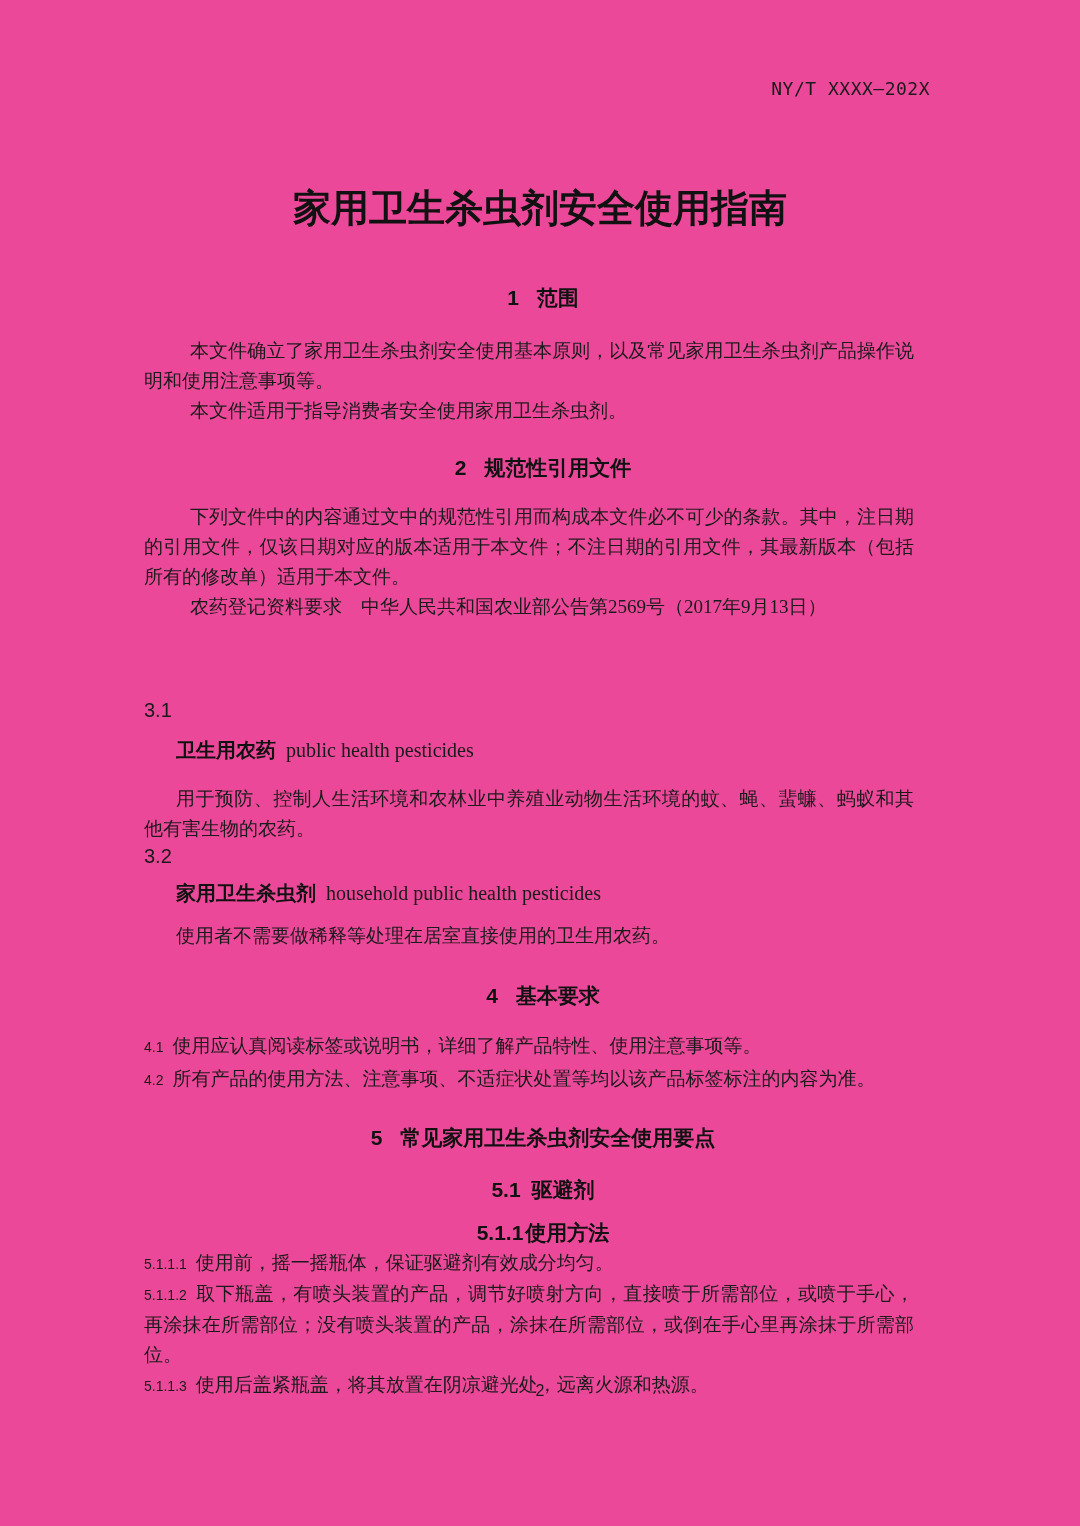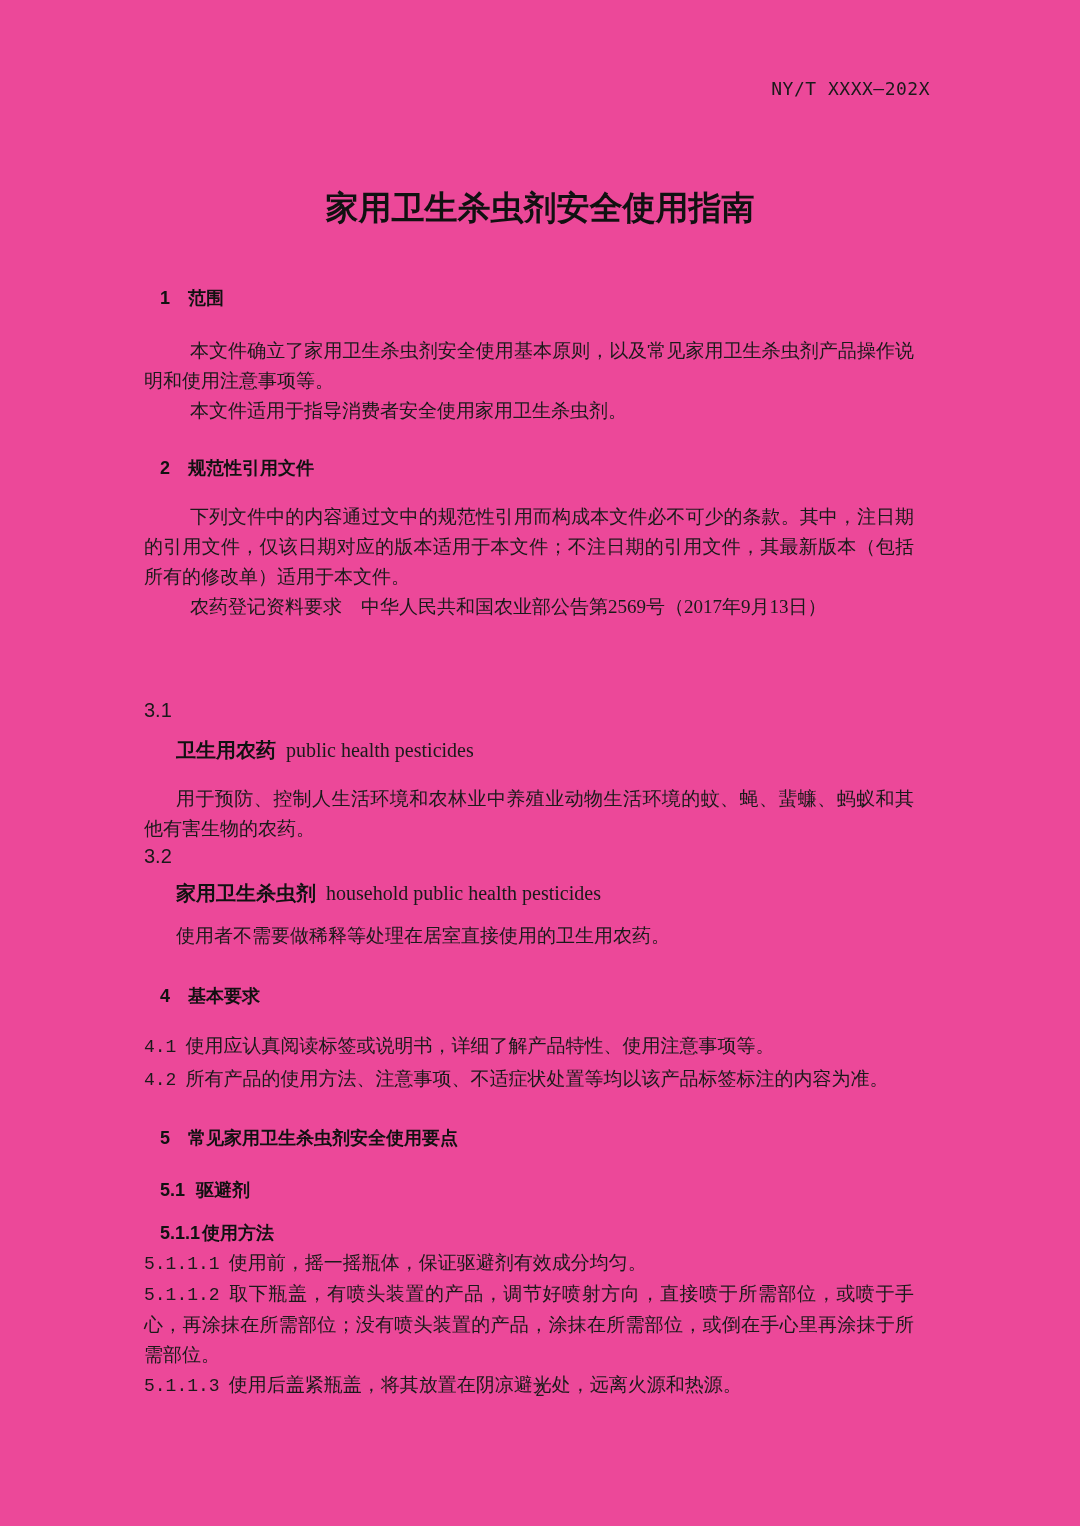--- a/index.html
+++ b/index.html
@@ -25,36 +25,37 @@
   }
 
   
   .doc-title {
     top: 188px;
     left: 0;
     width: 100%;
     text-align: center;
     font-family: "Liberation Sans", sans-serif;
     font-weight: 700;
-    font-size: 33px;
+    font-size: 38px;
     line-height: 40px;
     margin: 0;
     color: #111;
   }
 
   
   .h-l1, .h-l2, .h-l3 {
-    left: 160px;
+    left: 148px;
     width: 790px;
     font-family: "Liberation Sans", sans-serif;
     font-weight: 700;
-    font-size: 18px;
+    font-size: 21px;
     line-height: 24px;
     color: #111;
     white-space: nowrap;
+    text-align: center;
   }
   .h-l1 .num { margin-right: 18px; font-weight: 700; }
   .h-l2 .num { margin-right: 11px; font-weight: 700; }
   .h-l3 .num { margin-right: 2px; font-weight: 700; }
 
   
   .sub-num {
     left: 144px;
     font-family: "Liberation Sans", sans-serif;
     font-size: 20px;
@@ -71,22 +72,22 @@
     line-height: 30px;
     color: #1a1a1a;
     text-align: justify;
   }
   .body-block p { margin: 0; }
   p.p-indent { text-indent: 46px; }
   p.p-def { text-indent: 32px; }
 
   
   .clause-num {
-    font-family: Liberation Mono, monospace;
-    font-size: 18px;
+    font-family: Liberation Sans, sans-serif;
+    font-size: 14px;
     margin-right: 9px;
   }
   .lh32 { line-height: 32px; }
 
   
   .term-line {
     left: 144px;
     width: 790px;
     padding-left: 32px;
     font-size: 20px;

